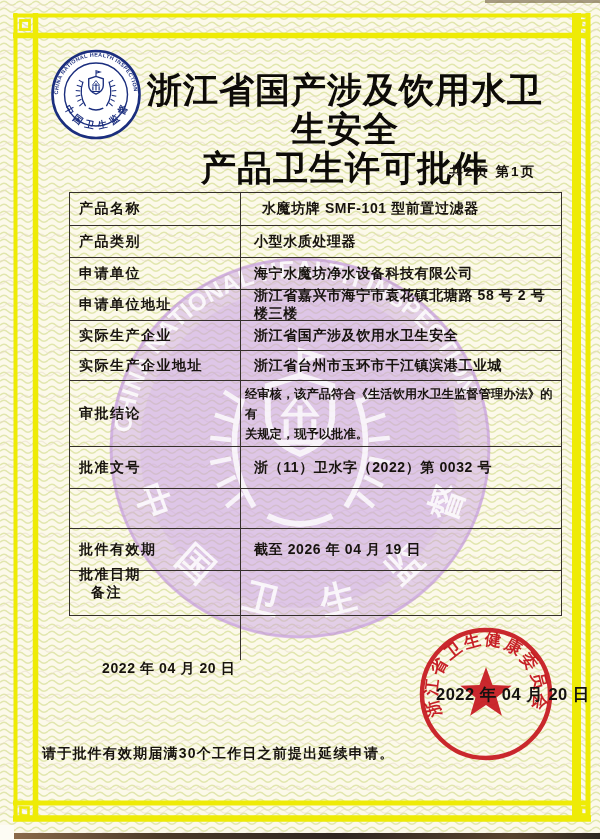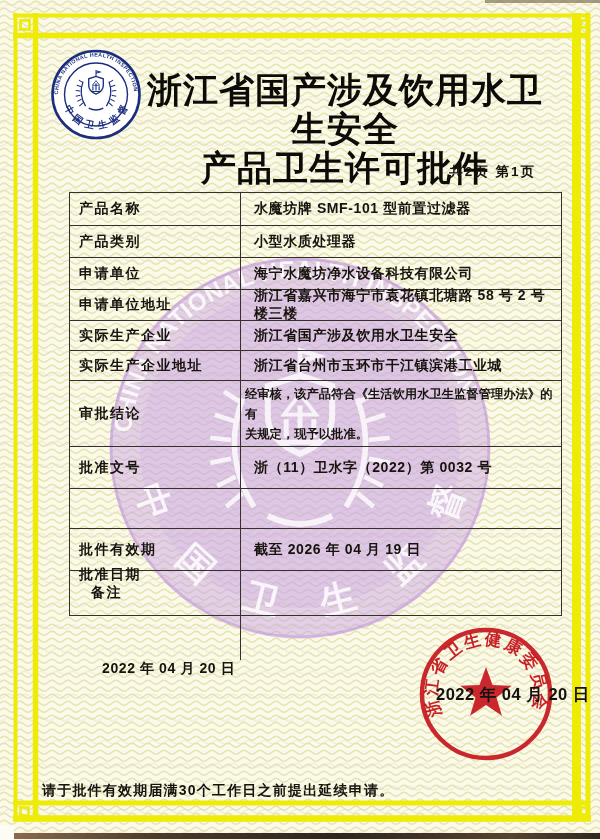--- a/index.html
+++ b/index.html
@@ -19,34 +19,34 @@
   .page-indicator{right:64px;top:163px;z-index:3;font-size:13.5px;font-weight:700;letter-spacing:2px;}
 
   
   .doc-table{left:69px;top:192px;width:493px;z-index:3;border:1.7px solid #35302b;box-sizing:border-box;}
   .trow{display:flex;border-bottom:1.6px solid #35302b;box-sizing:border-box;}
   .trow:last-child{border-bottom:none;}
   .tlabel{width:171px;flex:0 0 171px;border-right:1.6px solid #35302b;display:flex;align-items:center;
     padding-left:9px;box-sizing:border-box;font-size:14px;font-weight:700;letter-spacing:1.5px;}
   .tvalue{flex:1;display:flex;align-items:center;padding-left:13px;padding-right:4px;box-sizing:border-box;
     font-size:14px;font-weight:700;letter-spacing:0.6px;}
-  .r0{height:33px;} .r1{height:32px;} .r2{height:32px;} .r3{height:31px;} .r4{height:30px;}
+  .r0{height:33px;gap:8px;} .r1{height:32px;} .r2{height:32px;} .r3{height:31px;} .r4{height:30px;}
   .r5{height:30px;} .r6{height:66px;} .r7{height:42px;} .r8{height:40px;flex-direction:column;} .r9{height:42px;} .r10{height:44px;}
   .wrap2{white-space:pre-line;font-size:12.3px;letter-spacing:0;line-height:20px;padding-left:4px;}
   .indent{padding-left:32px;}
   .pad-more{padding-left:21px;}
 
   
   .watermark{left:104px;top:252px;width:392px;height:392px;z-index:1;}
 
   
   .red-seal{left:413px;top:622px;width:148px;height:148px;z-index:4;}
   .seal-date{left:436px;top:684px;z-index:5;font-size:16.5px;font-weight:700;letter-spacing:0.5px;color:#141210;}
 
-  .footer-note{left:42px;top:782px;z-index:3;font-size:14px;font-weight:700;letter-spacing:1.2px;}
+  .footer-note{left:42px;top:745px;z-index:3;font-size:14px;font-weight:700;letter-spacing:1.2px;}
 
   
   .scan-bottom{left:14px;right:0;top:833px;height:6px;z-index:6;
     background:linear-gradient(90deg,#8a6a4a,#4a3a28 25%,#2e2620 55%,#57432e 85%,#2e2821);}
   .scan-bl{left:0;top:825px;width:14px;height:15px;background:#fdfcf4;z-index:6;}
   .scan-tr{right:0;top:0;width:115px;height:3px;background:#8a7a5e;opacity:.75;z-index:6;}
 </style>
 </head>
 <body>
 

